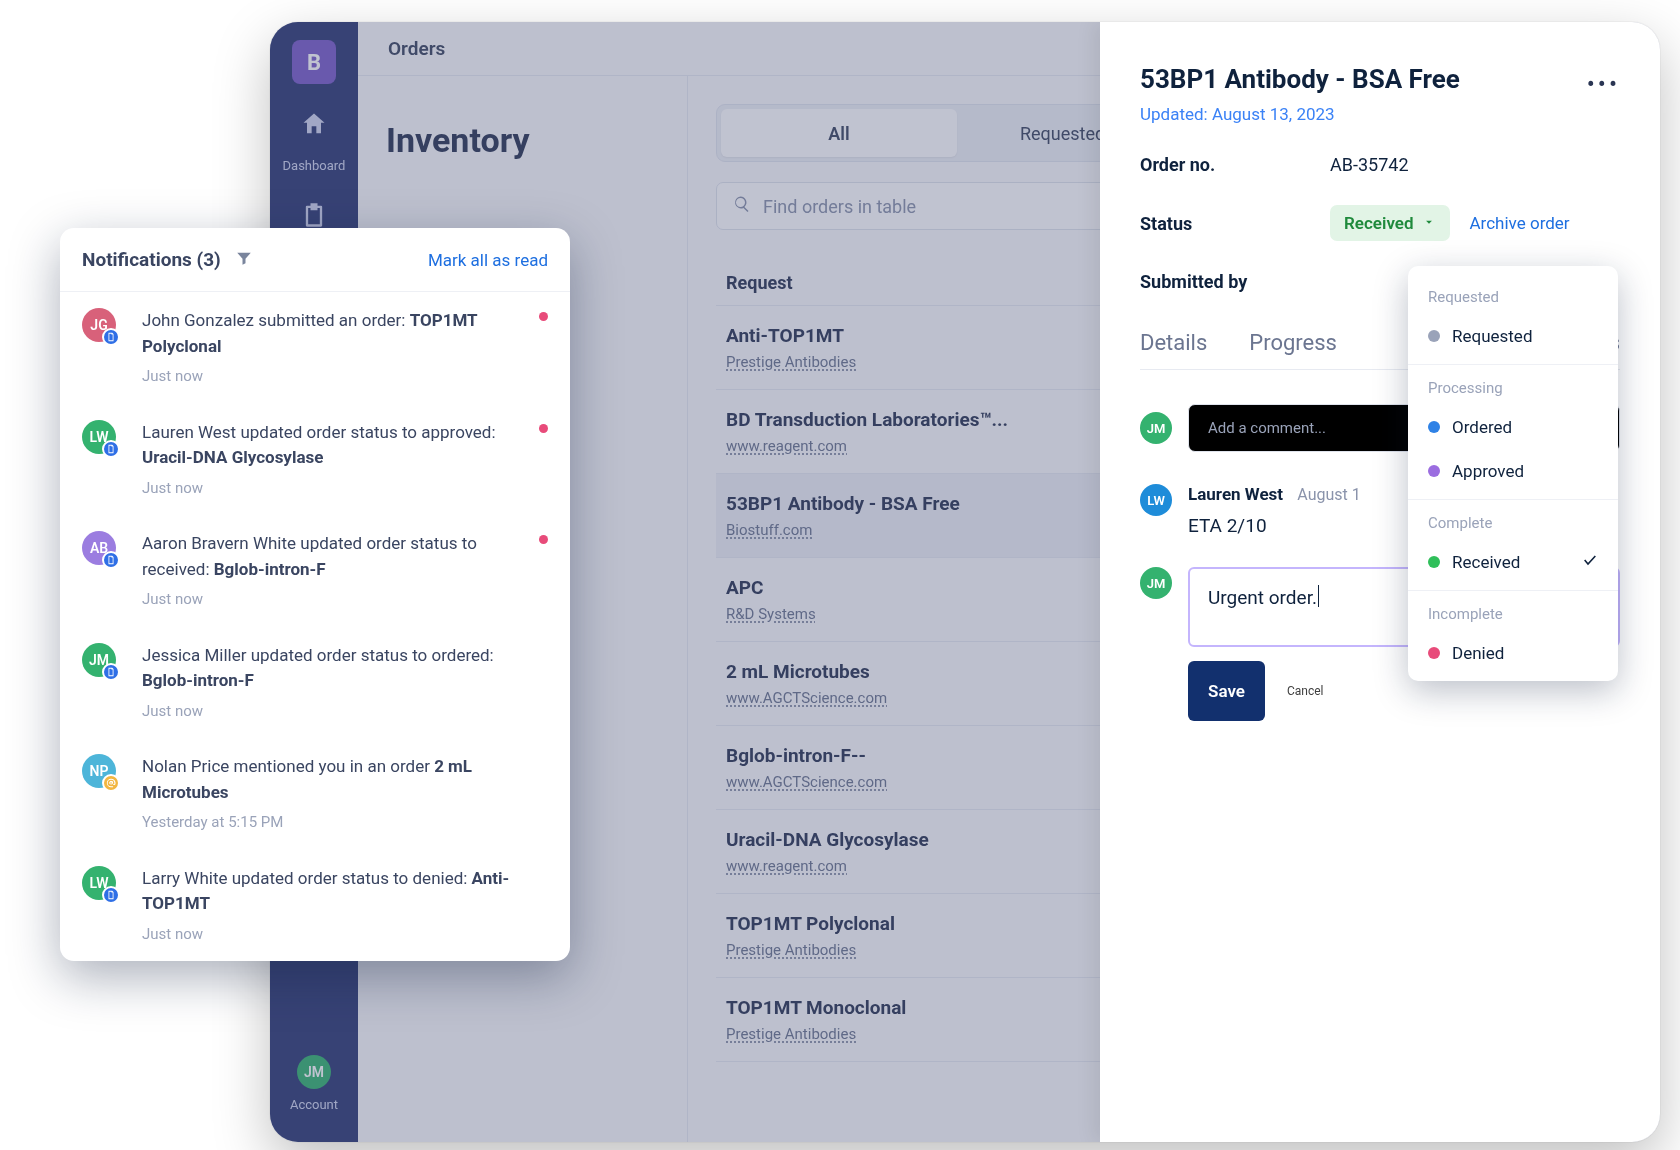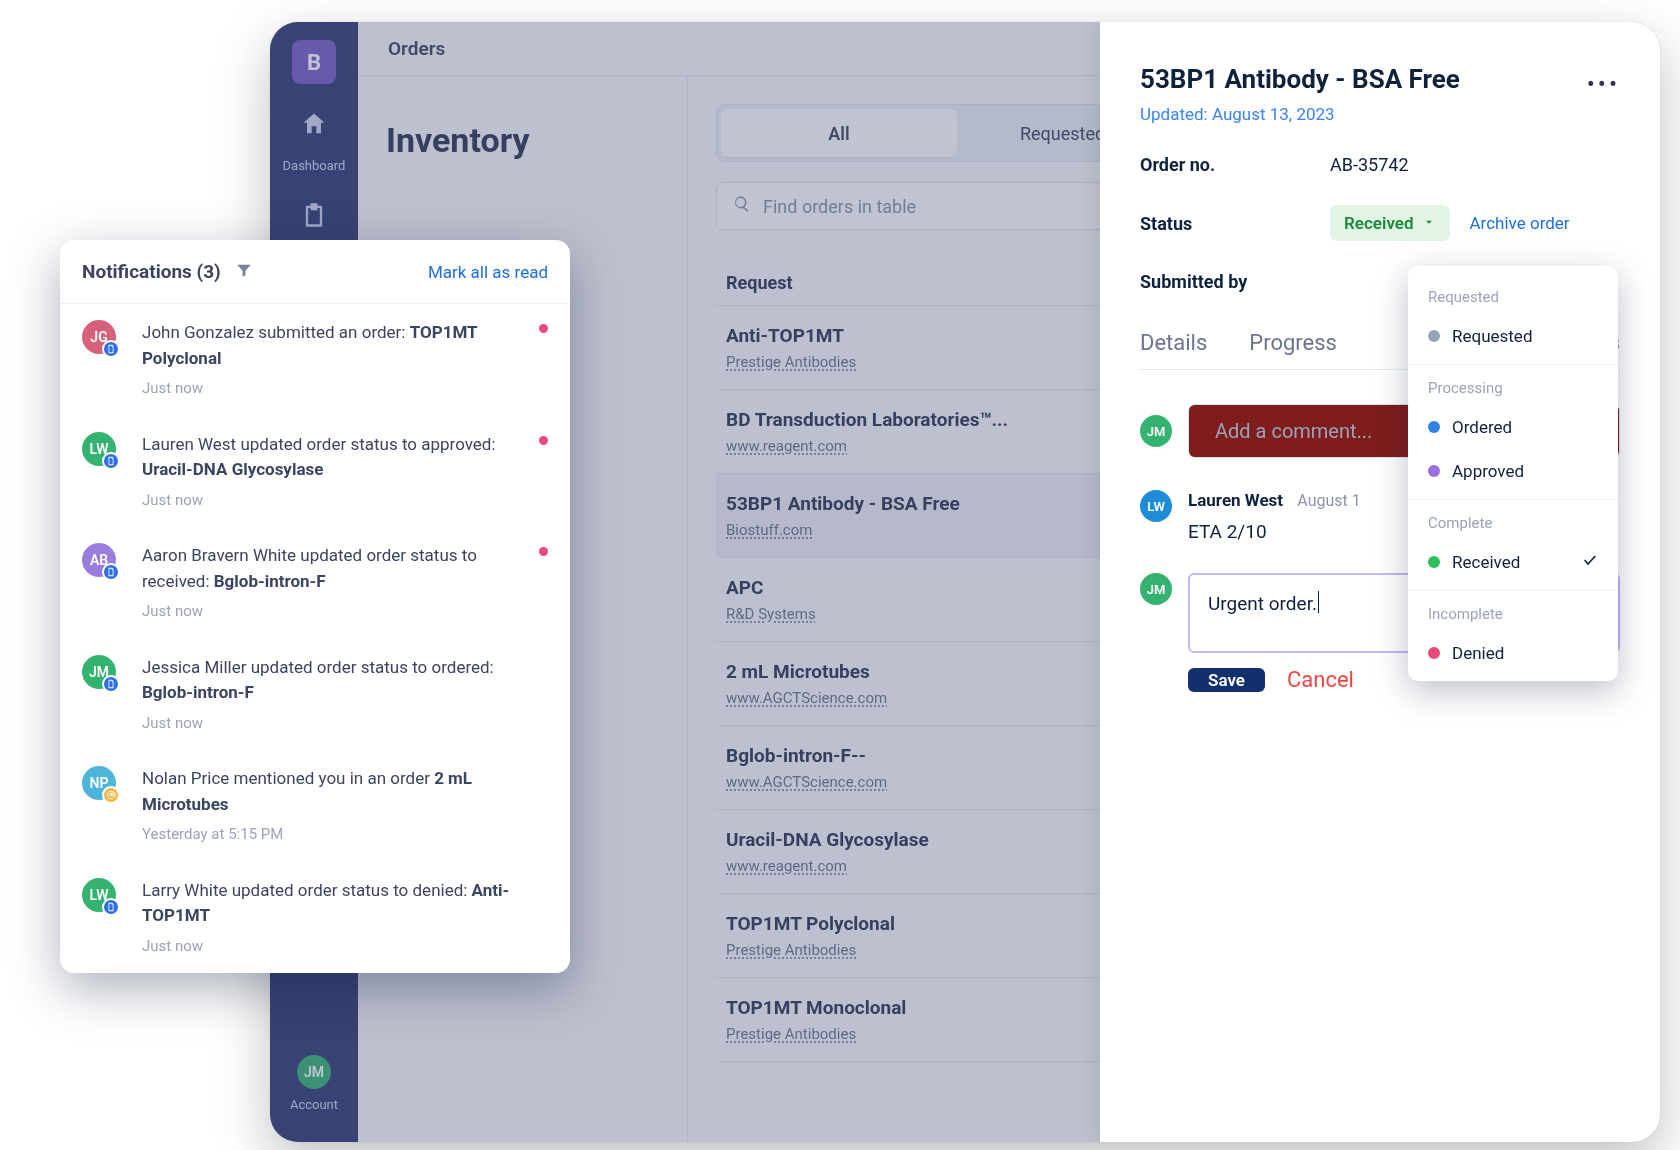--- a/index.html
+++ b/index.html
@@ -164,22 +164,22 @@
   .comment-input-placeholder {
     margin-top: 34px; display: flex; gap: 16px; align-items: center;
   }
   .mini-avatar {
     width: 32px; height: 32px; border-radius: 50%; color: #fff; font-size: 13px; font-weight: 600;
     display: flex; align-items: center; justify-content: center; flex-shrink: 0;
   }
   .jm { background: #34b26f; }
   .lw { background: #1e8cd9; }
   .comment-box-empty {
-    flex: 1; border: 1px solid #dfe3ec; border-radius: 7px; padding: 14px 26px;
-    color: #9aa3b9; background: #7f1d1d; font-size: 20px;
+    flex: 1; border: 1px solid #dfe3ec; border-radius: 7px; padding: 14px 19px;
+    color: #9aa3b9; background: #000000; font-size: 15px;
   }
   .comment-thread {
     margin-top: 32px; display: flex; gap: 16px; align-items: flex-start;
   }
   .comment-thread .body { flex: 1; }
   .comment-thread .meta { font-size: 17px; color: #0f223d; }
   .comment-thread .meta .name { font-weight: 700; }
   .comment-thread .meta .time { color: #8a93ab; font-size: 16px; margin-left: 10px; }
   .comment-thread .text { margin-top: 10px; font-size: 19px; color: #0f223d; }
   .comment-editor {
@@ -188,24 +188,24 @@
   .editor-area {
     flex: 1; border: 2px solid #c4b5fd; border-radius: 6px;
     background: #fff; padding: 16px 18px; font-size: 19px; color: #0f223d;
     min-height: 80px;
   }
   .editor-caret { display: inline-block; width: 1px; height: 22px; background: #0f223d; vertical-align: -3px; margin-left: 1px; }
   .editor-actions {
     margin-top: 14px; margin-left: 48px; display: flex; gap: 22px; align-items: center;
   }
   .btn-save {
-    background: #12306e; color: #fff; border-radius: 6px; padding: 2px 20px;
+    background: #12306e; color: #fff; border-radius: 6px; padding: 20px 20px;
     font-size: 17px; font-weight: 600; cursor: pointer;
   }
-  .btn-cancel { color: #ef4444; font-size: 22px; cursor: pointer; }
+  .btn-cancel { color: #404040; font-size: 12px; cursor: pointer; }
 
   
   .status-dropdown {
     position: absolute;
     width: 210px;
     top: 244px;
     right: 42px;
     background: #fff;
     border-radius: 10px;
     box-shadow: 0 10px 34px rgba(15,30,60,.28);
@@ -228,21 +228,21 @@
   }
   .status-dropdown .check {
     margin-left: auto;
   }
   .status-dropdown .check svg { width: 16px; height: 16px; fill: none; stroke: #0f223d; stroke-width: 2.4; }
 
   
   .notif-panel {
     position: absolute;
     left: 60px;
-    top: 240px;
+    top: 228px;
     width: 510px;
     background: #fff;
     border-radius: 14px;
     box-shadow: 0 16px 50px rgba(15,30,60,.35);
     z-index: 50;
     overflow: hidden;
   }
   .notif-header {
     display: flex; align-items: center; justify-content: space-between;
     padding: 20px 22px; border-bottom: 1px solid #eef0f5;

